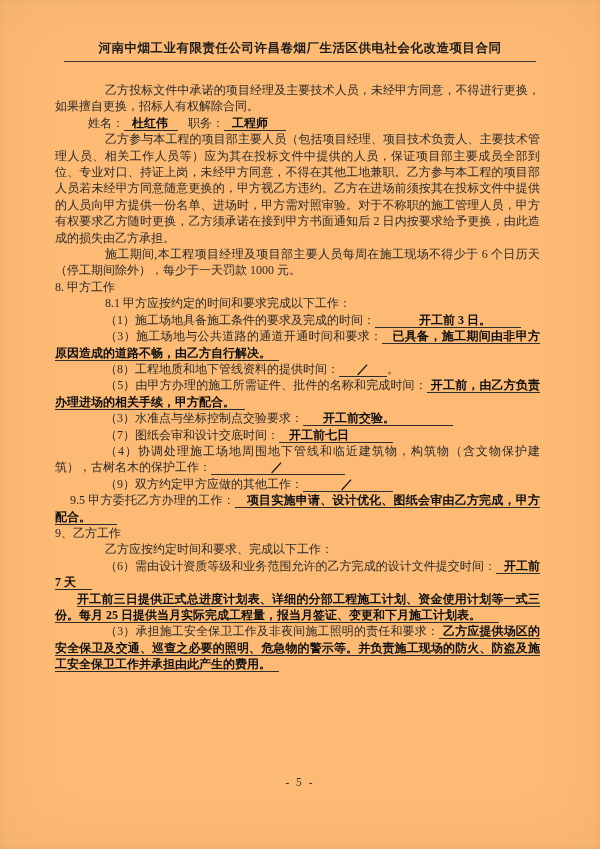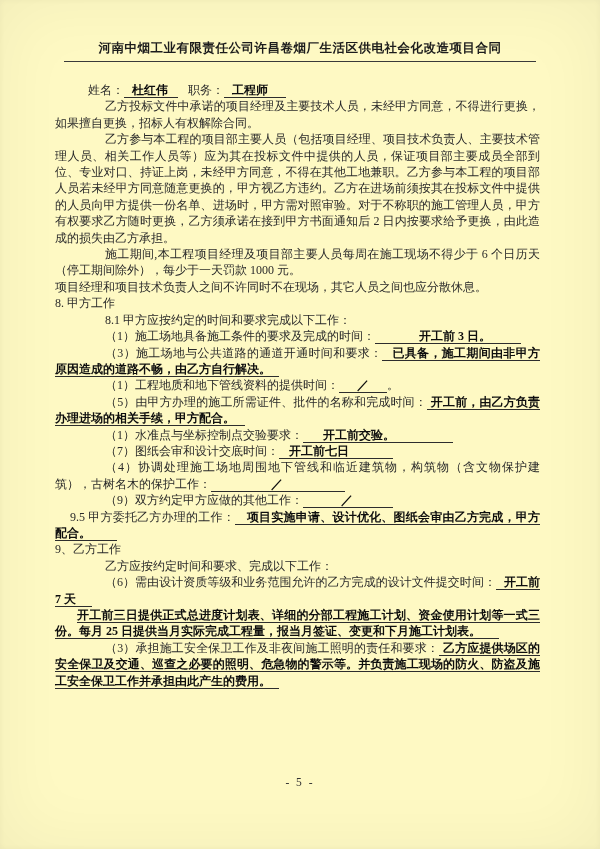--- a/index.html
+++ b/index.html
@@ -1,18 +1,18 @@
 <!DOCTYPE html>
 <html><head>
 <meta charset="utf-8">
 <style>
   html,body{margin:0;padding:0;background:#ffffff;}
   .page{
     width:600px;height:849px;position:relative;overflow:hidden;
-    background:#fef9c3;
+    background:#fdba74;
     box-shadow:inset 0 0 70px rgba(0,0,0,0.05), inset 0 0 6px rgba(0,0,0,0.04);
     font-family:"Liberation Serif","DejaVu Serif",serif;
     color:#262626;
   }
   .header{padding-top:40px;}
   .title{
     text-align:center;font-size:12.5px;font-weight:bold;
     letter-spacing:0.5px;color:#1c1c1c;white-space:nowrap;
   }
   .rule{margin:4px 64px 0 64px;border-bottom:1.6px solid #3a3a3a;height:0;}
@@ -56,43 +56,42 @@
 
 <div class="page">
 
   <div class="header">
     <div class="title">河南中烟工业有限责任公司许昌卷烟厂生活区供电社会化改造项目合同</div>
     <div class="rule"></div>
   </div>
 
   <div class="docbody">
 
+    <p class="ln ind">乙方投标文件中承诺的项目经理及主要技术人员，未经甲方同意，不得进行更换，如果擅自更换，招标人有权解除合同。</p>
+
     <p class="ln name-line"><span>姓名：</span><span class="fill f-name">杜红伟</span><span class="roledist">职务：</span><span class="fill f-role">工程师</span></p>
-
-    <p class="ln ind">乙方投标文件中承诺的项目经理及主要技术人员，未经甲方同意，不得进行更换，如果擅自更换，招标人有权解除合同。</p>
 
     <p class="ln ind">乙方参与本工程的项目部主要人员（包括项目经理、项目技术负责人、主要技术管理人员、相关工作人员等）应为其在投标文件中提供的人员，保证项目部主要成员全部到位、专业对口、持证上岗，未经甲方同意，不得在其他工地兼职。乙方参与本工程的项目部人员若未经甲方同意随意更换的，甲方视乙方违约。乙方在进场前须按其在投标文件中提供的人员向甲方提供一份名单、进场时，甲方需对照审验。对于不称职的施工管理人员，甲方有权要求乙方随时更换，乙方须承诺在接到甲方书面通知后 2 日内按要求给予更换，由此造成的损失由乙方承担。</p>
 
     <p class="ln ind">施工期间,本工程项目经理及项目部主要人员每周在施工现场不得少于 6 个日历天（停工期间除外），每少于一天罚款 1000 元。</p>
 
-    <p class="ln">项目经理和项目技术负责人之间不许同时不在现场，其它人员之间也应分散休息。</p>
 
     <p class="ln">8. 甲方工作</p>
     <p class="ln ind">8.1 甲方应按约定的时间和要求完成以下工作：</p>
 
     <p class="ln ind"><span>（1）施工场地具备施工条件的要求及完成的时间：</span><span class="fill f-i1">开工前 3 日。</span></p>
 
 
     <p class="ln ind"><span>（3）施工场地与公共道路的通道开通时间和要求：</span><span class="fill f-i3">已具备，施工期间由非甲方原因造成的道路不畅，由乙方自行解决。</span></p>
 
-    <p class="ln ind"><span>（1）工程地质和地下管线资料的提供时间：</span><span class="fill f-slash4">／</span><span>。</span></p>
+    <p class="ln ind"><span>（8）工程地质和地下管线资料的提供时间：</span><span class="fill f-slash4">／</span><span>。</span></p>
 
     <p class="ln ind"><span>（5）由甲方办理的施工所需证件、批件的名称和完成时间：</span><span class="fill f-i5">开工前，由乙方负责办理进场的相关手续，甲方配合。</span></p>
 
-    <p class="ln ind"><span>（1）水准点与坐标控制点交验要求：</span><span class="fill f-i6">开工前交验。</span></p>
+    <p class="ln ind"><span>（3）水准点与坐标控制点交验要求：</span><span class="fill f-i6">开工前交验。</span></p>
 
     <p class="ln ind"><span>（7）图纸会审和设计交底时间：</span><span class="fill f-i7">开工前七日</span></p>
 
     <p class="ln ind"><span>（4）协调处理施工场地周围地下管线和临近建筑物，构筑物（含文物保护建筑），古树名木的保护工作：</span><span class="fill f-slash8">／</span></p>
 
     <p class="ln ind"><span>（9）双方约定甲方应做的其他工作：</span><span class="fill f-slash9">／</span></p>
 
     <p class="ln delegation"><span>9.5 甲方委托乙方办理的工作：</span><span class="fill f-82">项目实施申请、设计优化、图纸会审由乙方完成，甲方配合。</span></p>
 
     <p class="ln sec9">9、乙方工作</p>

